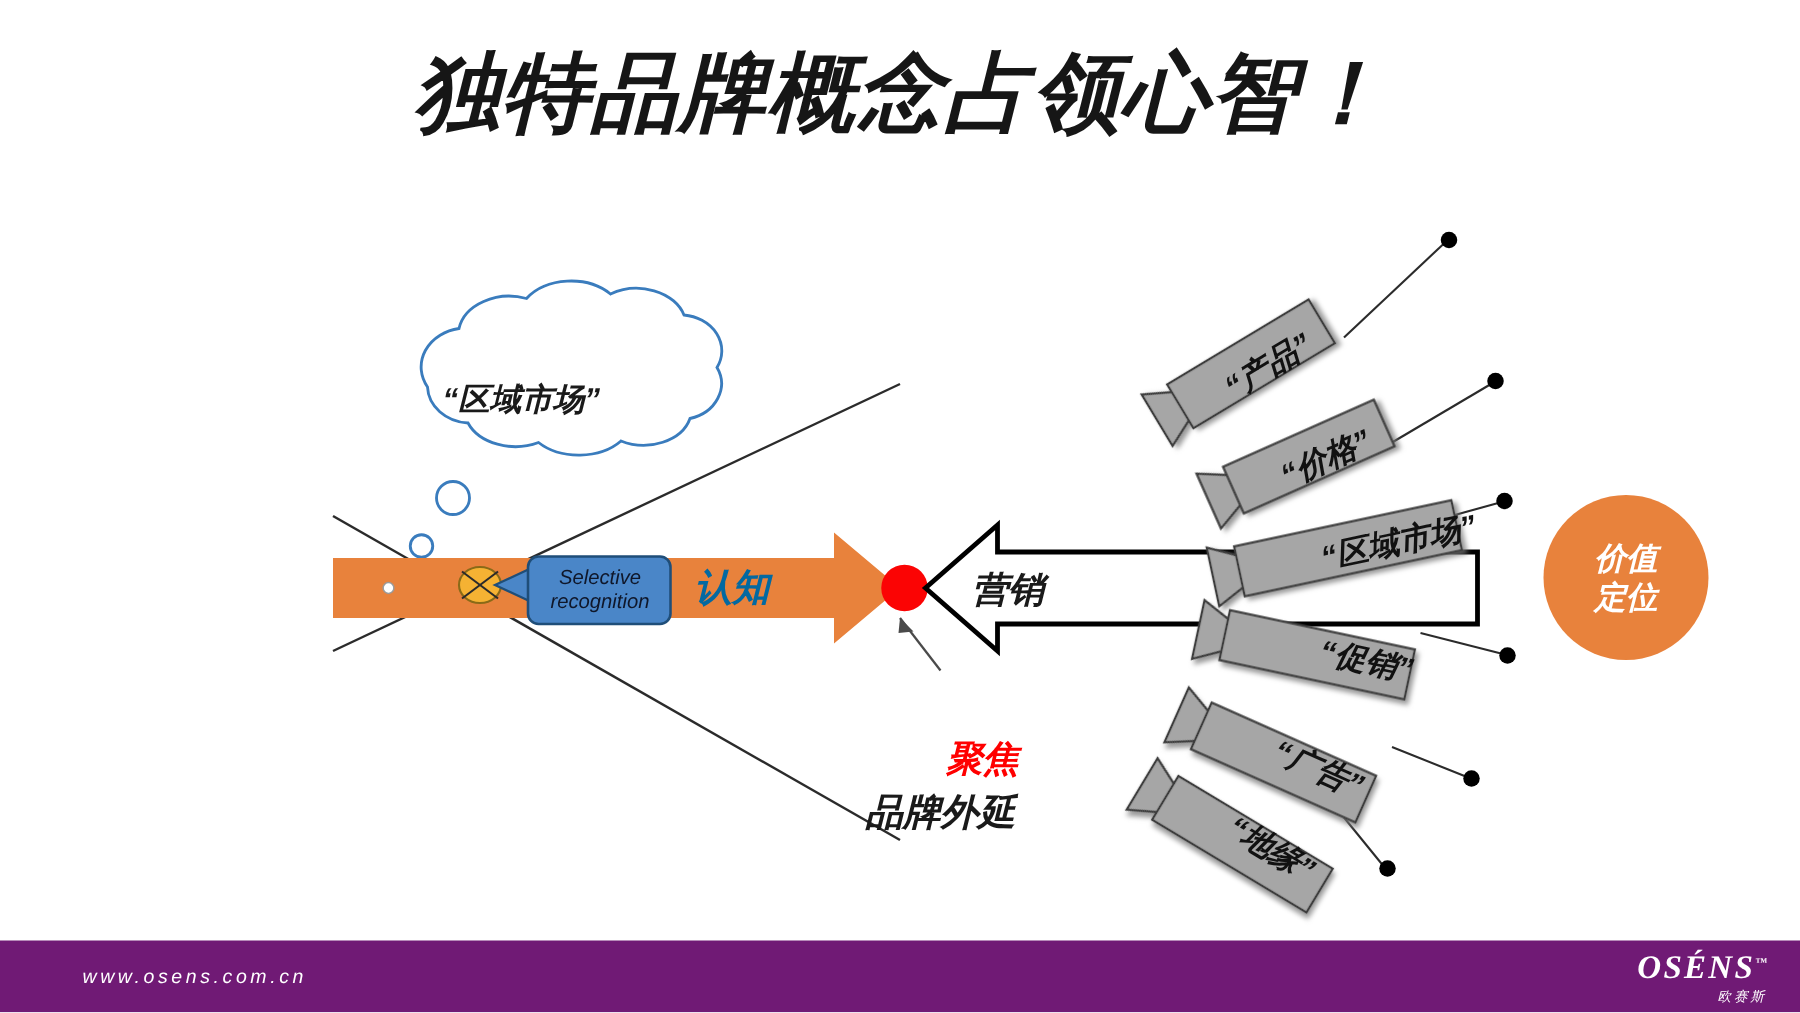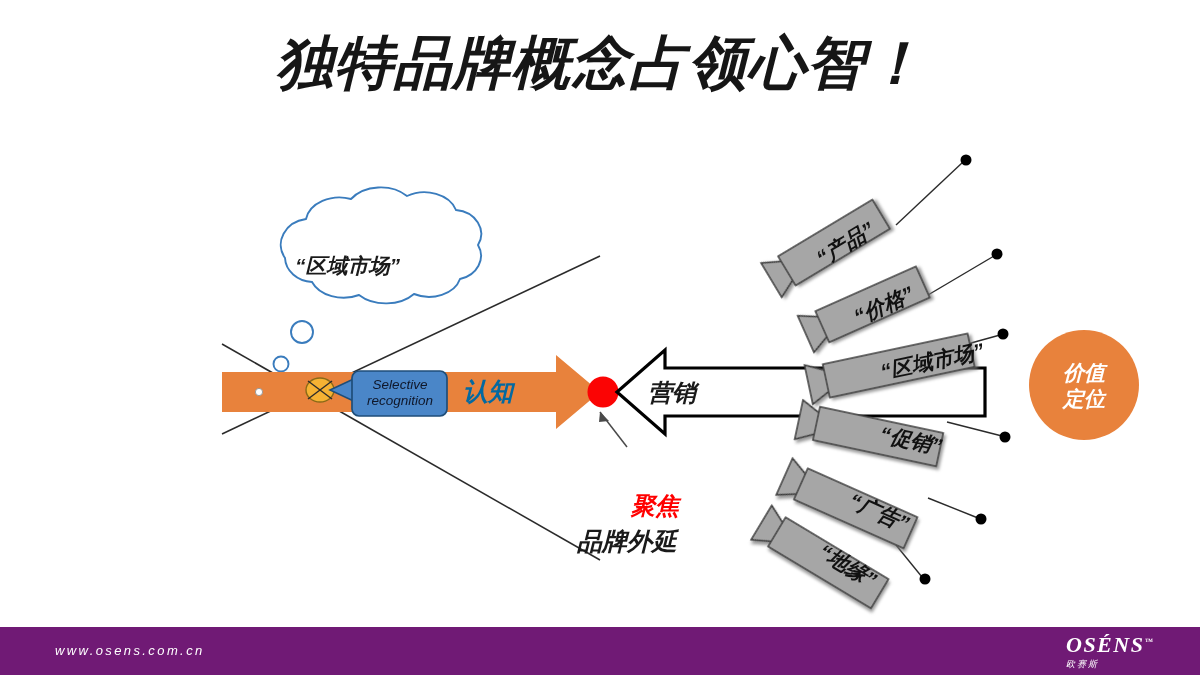--- a/index.html
+++ b/index.html
@@ -146,21 +146,21 @@
     text-align: center;
     font-size: 14px;
     letter-spacing: 2.5px;
     color: #ffffff;
   }
   #footer-logo {
     position: absolute;
     right: 22px;
     top: 7px;
     width: 112px;
-    text-align: left;
+    text-align: right;
     color: #ffffff;
   }
   #footer-logo-main {
     font-family: "Liberation Serif", "DejaVu Serif", serif;
     font-size: 22px;
     font-weight: 700;
     letter-spacing: 1.5px;
     line-height: 1;
   }
   #footer-logo-tm {

